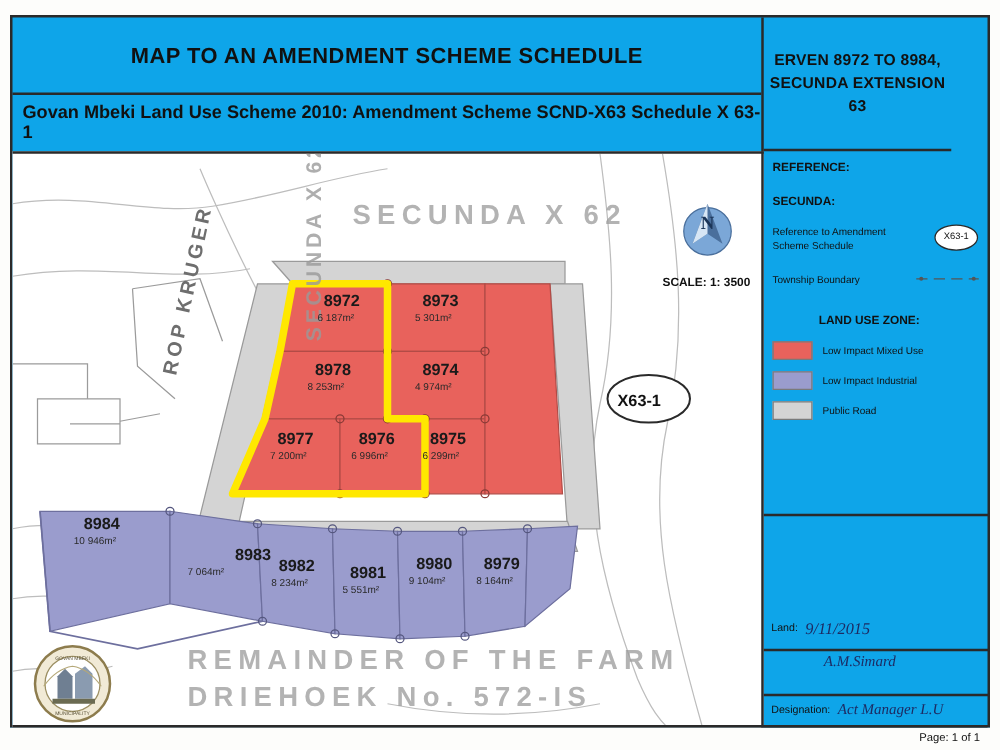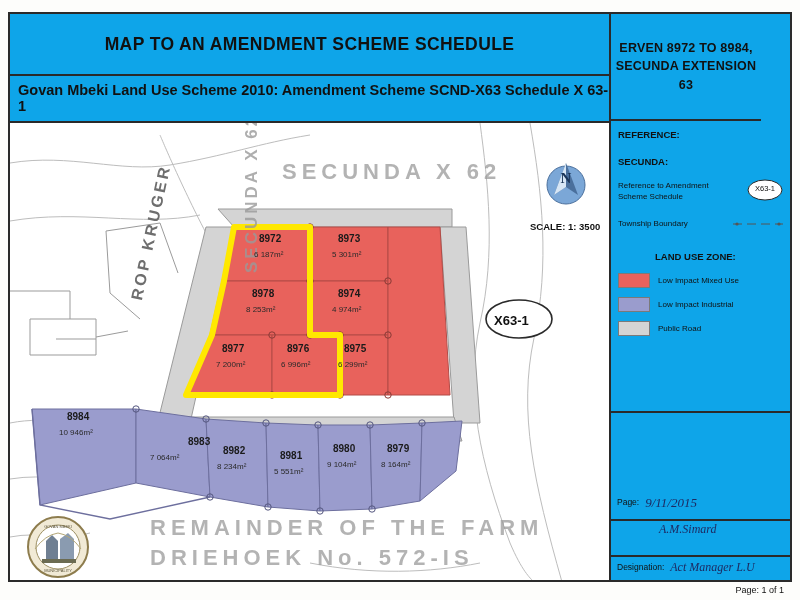--- a/index.html
+++ b/index.html
@@ -75,21 +75,21 @@
   }
   .map-svg { position: absolute; left: 0; top: 0; }
 
   
   .mp {
     position: absolute;
     font-family: "Liberation Sans", sans-serif;
     color: #1a1a1a;
     white-space: nowrap;
   }
-  .erf-no { font-size: 10px; font-weight: bold; color: #1a1a1a; }
+  .erf-no { font-size: 13px; font-weight: bold; color: #1a1a1a; }
   .erf-sz { font-size: 8px; color: #2a2a2a; }
   .ghost {
     font-size: 22px; color: #9a9a9a; letter-spacing: 5px; font-weight: bold;
     opacity: .75;
   }
   .ghost-sm {
     font-size: 17px; color: #9a9a9a; letter-spacing: 3px; font-weight: bold;
     opacity: .8;
   }
   .street {
@@ -385,21 +385,21 @@
           <div class="legend-txt">Low Impact Industrial</div>
         </div>
         <div class="legend-row">
           <div class="swatch" style="background:#d4d4d4;"></div>
           <div class="legend-txt">Public Road</div>
         </div>
       </div>
 
 
       <div class="rp-date">
-        <span class="rp-small" style="font-size:8.5px; margin-right:6px;">Page:</span>
+        <span class="rp-small" style="font-size:8.5px; margin-right:6px;">Land:</span>
         <span class="hand">9/11/2015</span>
       </div>
 
       <div class="rp-sign">
         <div class="hand-sig" style="margin-left:42px; margin-top:-2px;">A.M.Simard</div>
       </div>
 
       <div class="rp-desig">
         <div style="display:flex; align-items:center;">
           <span class="rp-small" style="font-size:8.5px; margin-right:6px;">Designation:</span>

